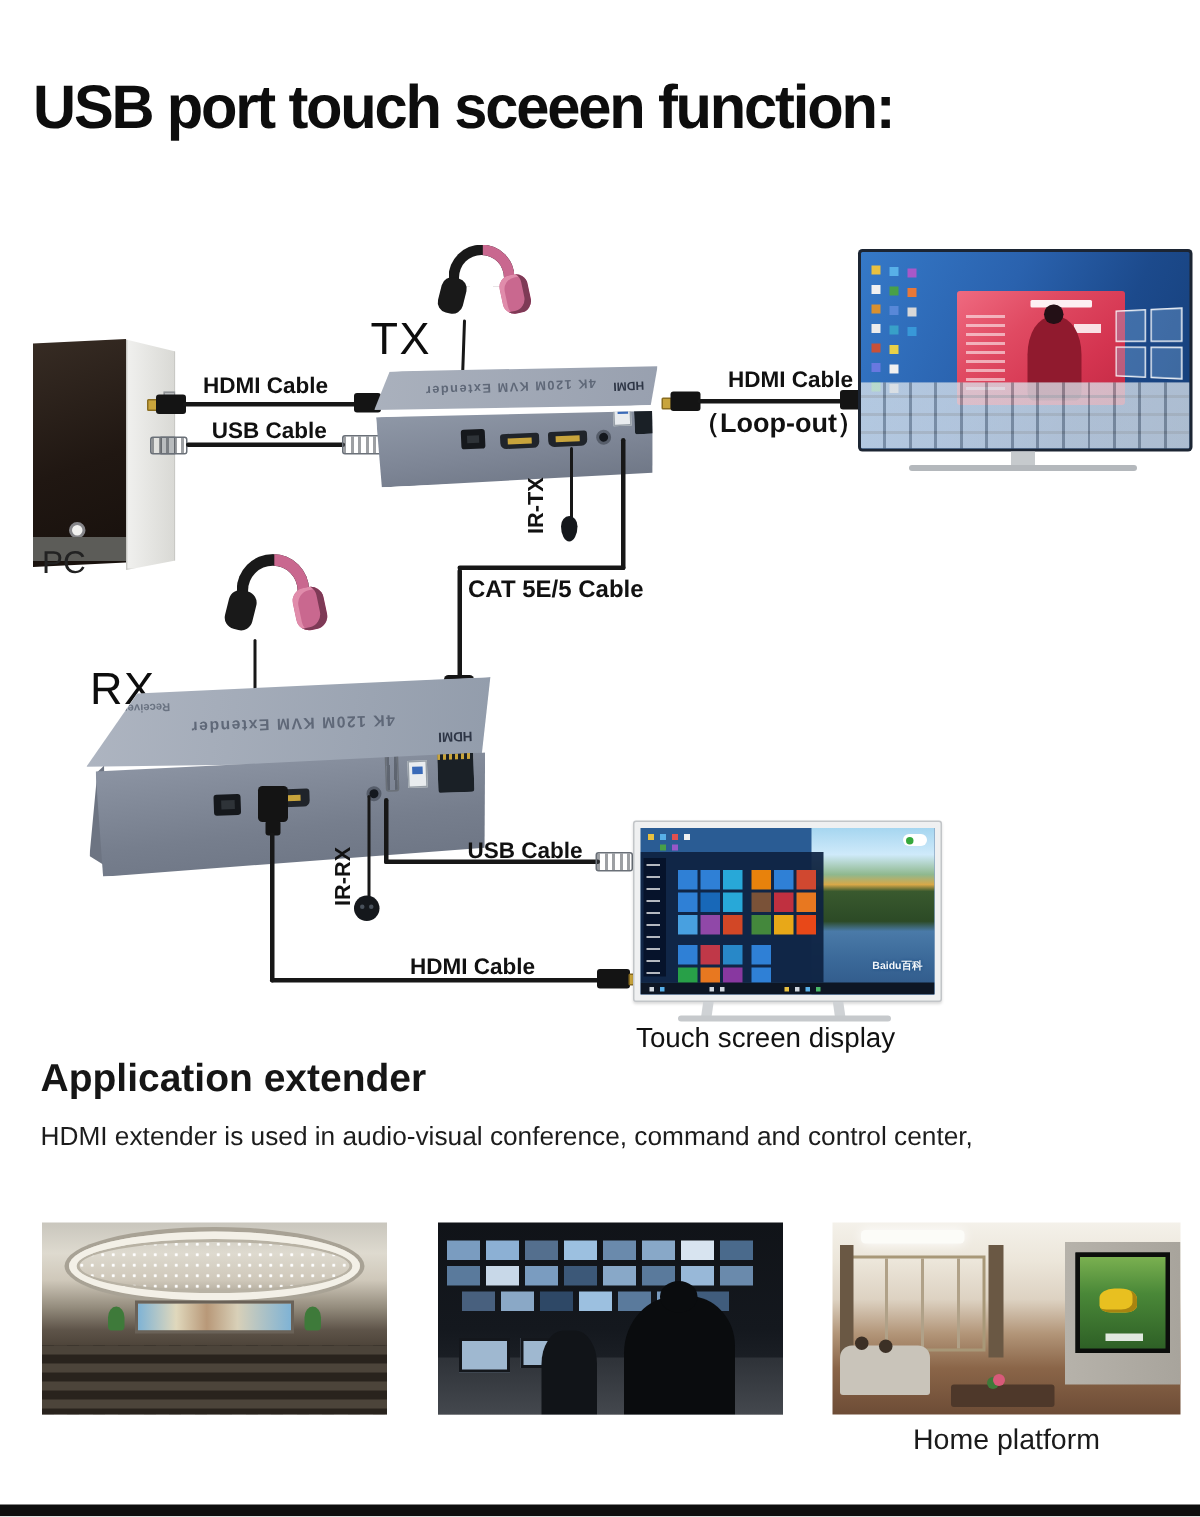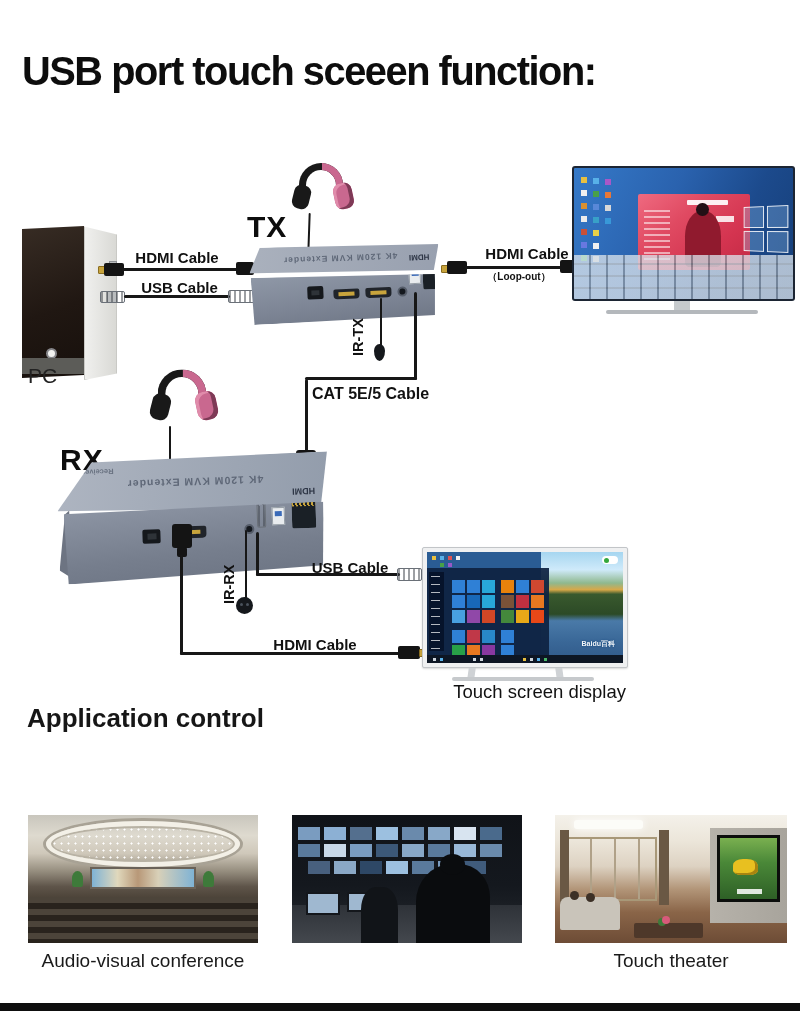--- a/index.html
+++ b/index.html
@@ -6,25 +6,25 @@
   html,body { background:#ffffff; }
   body { font-family:"Liberation Sans", sans-serif; }
   .stage { position:relative; width:800px; height:1011px; background:#fff; overflow:hidden; }
 
   
   .page-title { position:absolute; left:22px; top:48px; font-size:41px; font-weight:bold;
     letter-spacing:-1.5px; color:#0d0d0d; transform:scaleX(.97); transform-origin:left; white-space:nowrap; }
   .app-heading { position:absolute; left:27px; top:703px; font-size:26px; font-weight:bold; color:#161616; }
   .app-desc { position:absolute; left:27px; top:744px; width:760px; font-size:17.5px; line-height:26px; color:#1c1c1c; }
   .cable-label { position:absolute; font-size:15px; font-weight:600; color:#111; text-align:center; white-space:nowrap; }
-  .big-tag { position:absolute; font-size:30px; font-weight:bold; color:#0d0d0d; letter-spacing:1px; }
+  .big-tag { position:absolute; font-size:30px; font-weight:normal; color:#0d0d0d; letter-spacing:1px; }
   .pc-label { position:absolute; left:28px; top:364px; font-size:21px; color:#222; }
   .vlabel { position:absolute; writing-mode:vertical-rl; transform:rotate(180deg);
     font-size:14.5px; font-weight:600; color:#111; }
-  .display-caption { position:absolute; left:424px; top:681px; width:202px; text-align:right;
+  .display-caption { position:absolute; left:424px; top:681px; width:202px; text-align:left;
     font-size:18.5px; color:#111; }
   .photo-caption { position:absolute; top:950px; text-align:center; font-size:19px; color:#1a1a1a; }
 
   
   .wire { position:absolute; background:#171717; border-radius:2px; }
   .conn-hdmi { position:absolute; background:#141414; border-radius:2px; }
   .tip-gold { position:absolute; background:#c8a43c; border:1px solid #8a6d20; border-radius:1px; }
   .conn-usb { position:absolute; background:linear-gradient(180deg,#cfd3d8,#9aa0a8); border:1px solid #6a7078; border-radius:2px;
     background-image:repeating-linear-gradient(90deg, rgba(60,65,72,.5) 0 2px, transparent 2px 5px); }
 
@@ -248,21 +248,21 @@
         </div>
       <div class="p-rj45" style="left:172px; top:-4px; width:20px; height:26px;"></div>
     </div>
   </div>
 
   <div class="wire" style="left:380px; top:298px; width:2px; height:48px;"></div>
   <div class="ir-head-tx" style="left:374px; top:344px;"></div>
   <div class="vlabel" style="left:350px; top:300px; height:56px;">IR-TX</div>
 
   <div class="cable-label" style="left:472px; top:245px; width:110px;">HDMI Cable</div>
-  <div class="cable-label" style="left:460px; top:270px; width:118px; font-size:10px;">（Loop-out）</div>
+  <div class="cable-label" style="left:460px; top:270px; width:118px; font-size:18px;">（Loop-out）</div>
   <div class="tip-gold" style="left:441px; top:265px; width:7px; height:8px;"></div>
   <div class="conn-hdmi" style="left:447px; top:261px; width:20px; height:13px;"></div>
   <div class="wire" style="left:465px; top:266px; width:98px; height:3px;"></div>
   <div class="conn-hdmi" style="left:560px; top:260px; width:18px; height:13px;"></div>
 
   <div class="monitor1">
     <div class="m1-screen" style="background:linear-gradient(115deg,#3579c8 0%,#2a62ae 40%,#1c4a8c 70%,#153e78 100%);">
       <div class="m1-icons"></div>
       <div class="m1-redwin">
         <div class="bar"></div>
@@ -364,22 +364,23 @@
       <div class="m2-taskbar">
           <i></i>
         </div>
     </div>
   </div>
   <div class="m2-leg" style="left:468px; top:668px; transform:skewX(-8deg);"></div>
   <div class="m2-leg" style="left:556px; top:668px; transform:skewX(8deg);"></div>
   <div class="m2-base"></div>
   <div class="display-caption">Touch screen display</div>
 
-  <div class="app-heading">Application control</div>
+  <div class="app-heading">Application extender</div>
   <div class="app-desc">
+    <div>HDMI extender is used in audio-visual conference, command and control center,</div>
   </div>
 
   <div class="photo ph1" style="left:28px; width:230px;">
     <div class="ph1-ring"></div>
     <div class="ph1-screen"></div>
     <div class="ph1-plant" style="left:19%;"></div>
     <div class="ph1-plant" style="right:19%;"></div>
     <div class="ph1-rows"></div>
   </div>
 
@@ -406,17 +407,16 @@
         <div class="txt"></div>
     </div>
     <div class="ph3-sofa">
       <div class="ph3-head" style="left:18%; top:-6px;"></div>
       <div class="ph3-head" style="left:44%; top:-4px;"></div>
     </div>
     <div class="ph3-table"></div>
     <div class="ph3-flower"></div>
   </div>
 
-  <div class="photo-caption" style="left:28px; width:230px;">Audio-visual conference</div>
-  <div class="photo-caption" style="left:555px; width:232px;">Touch theater</div>
+  <div class="photo-caption" style="left:555px; width:232px;">Home platform</div>
 
   <div class="bottom-bar"></div>
 </div>
 
 </body></html>

